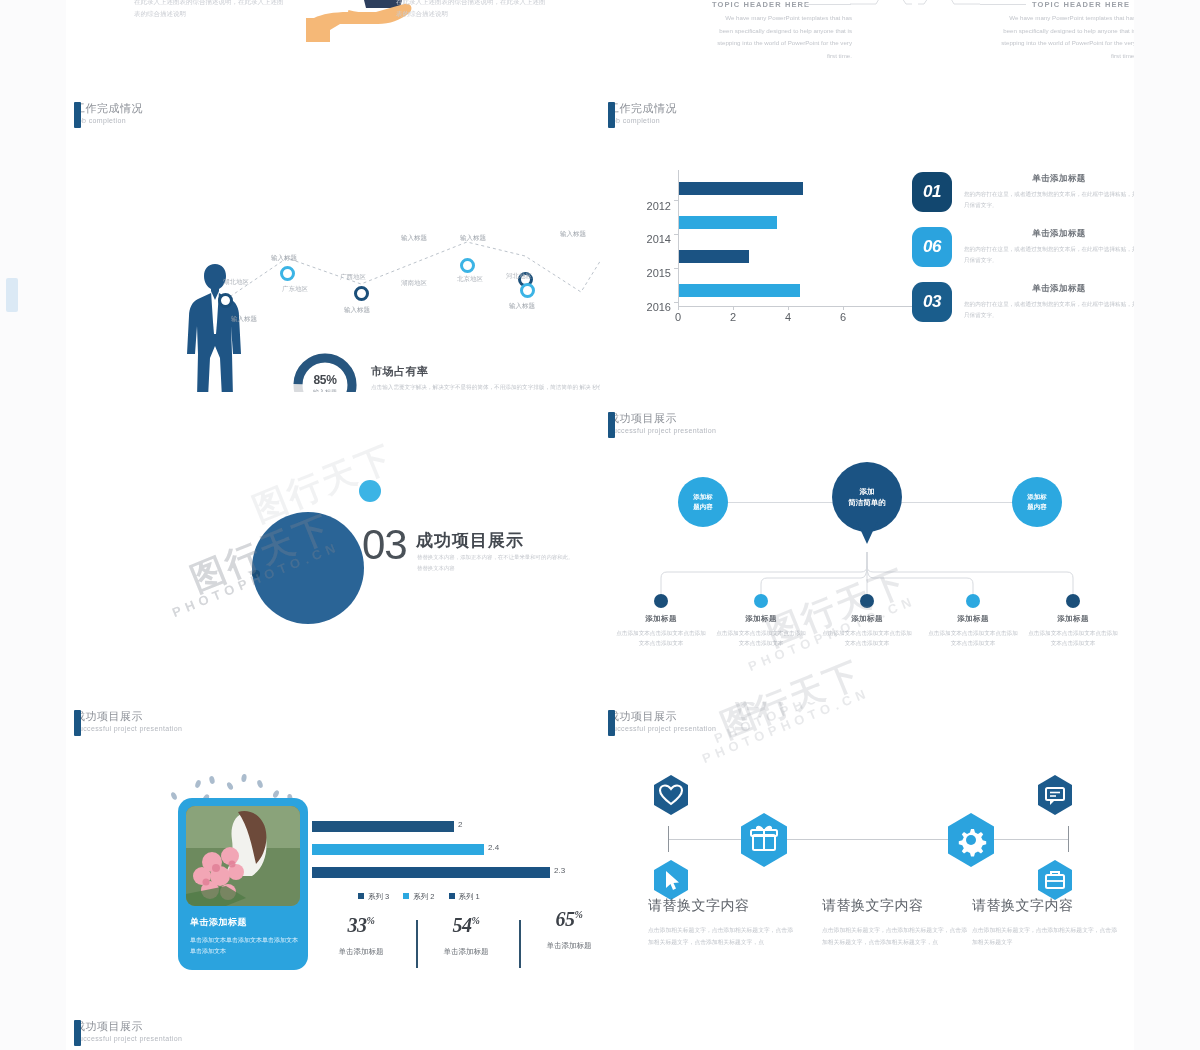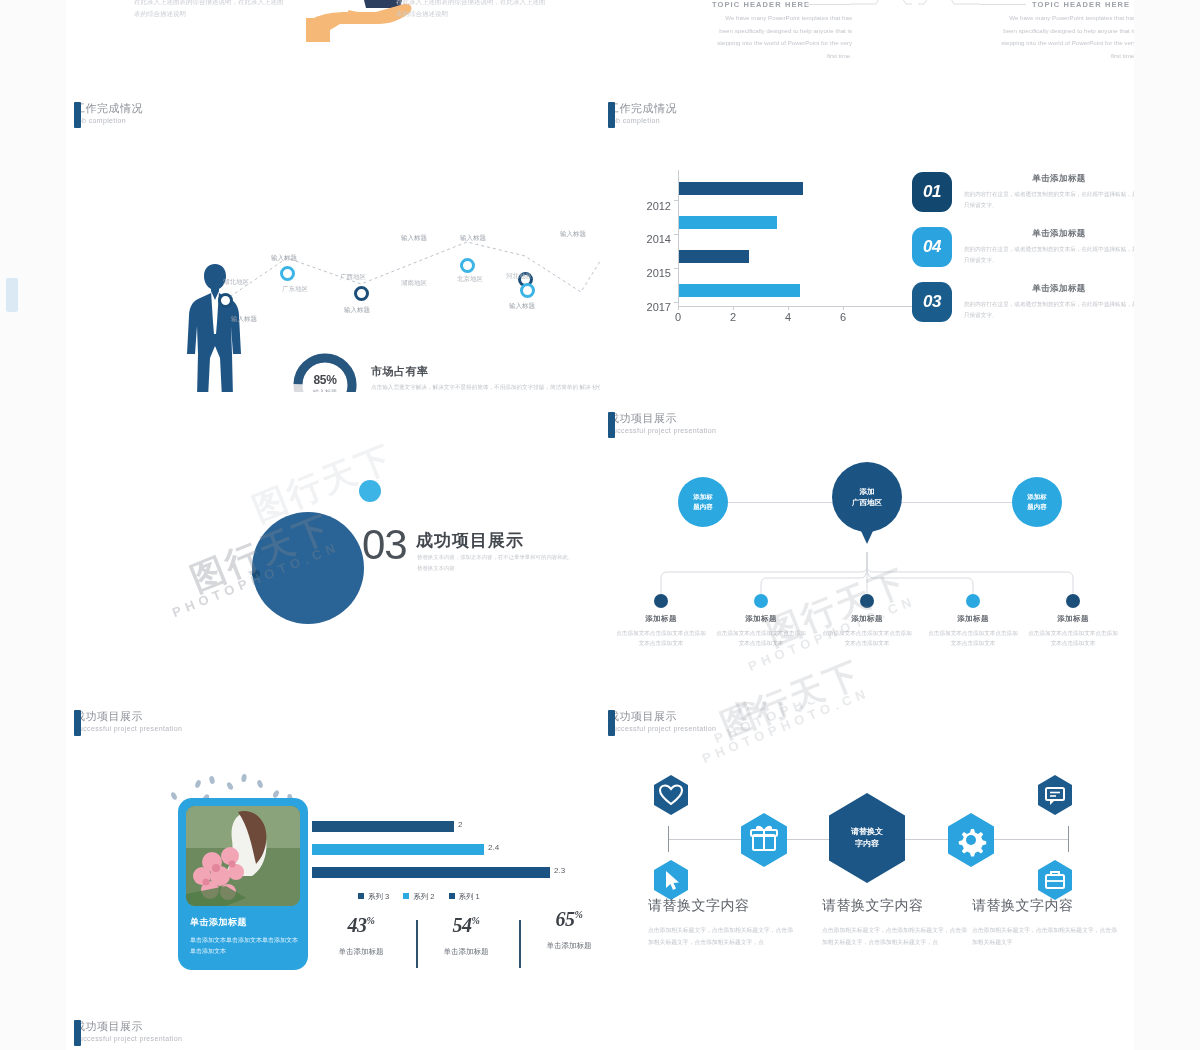--- a/index.html
+++ b/index.html
@@ -225,21 +225,21 @@
       <div class="axisY"></div>
       <div class="axisX"></div>
       <div class="ytick" style="top:30px;"></div>
       <div class="ytick" style="top:64px;"></div>
       <div class="ytick" style="top:98px;"></div>
       <div class="ytick" style="top:132px;"></div>
 
       <div class="ylab" style="top:10px;">2012</div>
       <div class="ylab" style="top:43px;">2014</div>
       <div class="ylab" style="top:77px;">2015</div>
-      <div class="ylab" style="top:111px;">2017</div>
+      <div class="ylab" style="top:111px;">2016</div>
 
       <div class="bar" style="left:1px;top:12px;width:124px;background:#1b5383;"></div>
       <div class="bar" style="left:1px;top:46px;width:98px;background:#2ca8e0;"></div>
       <div class="bar" style="left:1px;top:80px;width:70px;background:#1b5383;"></div>
       <div class="bar" style="left:1px;top:114px;width:121px;background:#2ca8e0;"></div>
 
       <div class="tick" style="left:0;"></div>
       <div class="tick" style="left:55px;"></div>
       <div class="tick" style="left:110px;"></div>
       <div class="tick" style="left:165px;"></div>
@@ -250,21 +250,21 @@
     </div>
 
     <div class="numitem" style="left:312px;top:90px;">
       <div class="numbadge" style="background:#12476f;">01</div>
       <div class="numtxt">
         <div class="h">单击添加标题</div>
         <div class="b">您的内容打在这里，或者通过复制您的文本后，在此框中选择粘贴，并选择只保留文字。</div>
       </div>
     </div>
     <div class="numitem" style="left:312px;top:145px;">
-      <div class="numbadge" style="background:#2ba3de;">04</div>
+      <div class="numbadge" style="background:#2ba3de;">06</div>
       <div class="numtxt">
         <div class="h">单击添加标题</div>
         <div class="b">您的内容打在这里，或者通过复制您的文本后，在此框中选择粘贴，并选择只保留文字。</div>
       </div>
     </div>
     <div class="numitem" style="left:312px;top:200px;">
       <div class="numbadge" style="background:#1a5d8c;">03</div>
       <div class="numtxt">
         <div class="h">单击添加标题</div>
         <div class="b">您的内容打在这里，或者通过复制您的文本后，在此框中选择粘贴，并选择只保留文字。</div>
@@ -301,21 +301,21 @@
     </div>
     <div class="sidecircle" style="left:412px;top:85px;">
       <span style="white-space:pre-line">添加标
 题内容</span>
     </div>
 
     <div class="balloon" style="left:232px;top:70px;width:70px;height:95px;">
       <div class="tail"></div>
       <div class="body">
         <div class="tx" style="white-space:pre-line">添加
-广西地区</div>
+简洁简单的</div>
       </div>
     </div>
 
     <svg style="position:absolute;left:55px;top:160px;width:424px;height:52px;" viewBox="0 0 424 52">
       <path d="M212 0 L212 14 Q212 20 206 20 L12 20 Q6 20 6 26 L6 48" fill="none" stroke="#d7dadf" stroke-width="1"></path>
       <path d="M212 0 L212 14 Q212 26 206 26 L112 26 Q106 26 106 32 L106 48" fill="none" stroke="#d7dadf" stroke-width="1"></path>
       <path d="M212 0 L212 48" fill="none" stroke="#d7dadf" stroke-width="1"></path>
       <path d="M212 0 L212 14 Q212 26 218 26 L312 26 Q318 26 318 32 L318 48" fill="none" stroke="#d7dadf" stroke-width="1"></path>
       <path d="M212 0 L212 14 Q212 20 218 20 L412 20 Q418 20 418 26 L418 48" fill="none" stroke="#d7dadf" stroke-width="1"></path>
     </svg>
@@ -409,21 +409,21 @@
     <div class="hbar" style="left:246px;top:165px;width:238px;background:#1b5383;"></div>
     <div class="hbarval" style="left:488px;top:164px;">2.3</div>
 
     <div class="legend" style="left:292px;top:190px;">
       <span><i style="background:#1e5480"></i><span>系列 3</span></span>
       <span><i style="background:#2ca8e0"></i><span>系列 2</span></span>
       <span><i style="background:#1b5383"></i><span>系列 1</span></span>
     </div>
 
     <div class="kpi" style="left:250px;top:212px;">
-      <div class="v"><span>43</span><sup>%</sup></div>
+      <div class="v"><span>33</span><sup>%</sup></div>
       <div class="l">单击添加标题</div>
     </div>
     <div class="kdiv" style="left:350px;top:218px;height:48px;"></div>
     <div class="kpi" style="left:355px;top:212px;">
       <div class="v"><span>54</span><sup>%</sup></div>
       <div class="l">单击添加标题</div>
     </div>
     <div class="kdiv" style="left:453px;top:218px;height:48px;"></div>
     <div class="kpi" style="left:458px;top:206px;">
       <div class="v"><span>65</span><sup>%</sup></div>
@@ -462,27 +462,20 @@
       <svg viewBox="0 0 48 54" style="width:48px;height:54px;">
         <polygon points="24,0 47,13.5 47,40.5 24,54 1,40.5 1,13.5" fill="#2ba3de"></polygon>
         <rect x="13" y="22" width="22" height="15" rx="1.5" fill="none" stroke="#fff" stroke-width="2"></rect>
         <rect x="11" y="17" width="26" height="6" rx="1.5" fill="none" stroke="#fff" stroke-width="2"></rect>
         <line x1="24" y1="17" x2="24" y2="37" stroke="#fff" stroke-width="2"></line>
         <path d="M24 17 C21 11 15 12 16 16 C17 18 21 17 24 17 Z" fill="#fff"></path>
         <path d="M24 17 C27 11 33 12 32 16 C31 18 27 17 24 17 Z" fill="#fff"></path>
       </svg>
     </div>
 
-    <div class="hex" style="left:228px;top:91px;width:78px;height:90px;">
-      <svg viewBox="0 0 78 90" style="position:absolute;width:78px;height:90px;">
-        <polygon points="39,0 77,22.5 77,67.5 39,90 1,67.5 1,22.5" fill="#1c5686"></polygon>
-      </svg>
-      <div class="hexctr-tx" style="position:relative;z-index:2;white-space:pre-line;">请替换文
-字内容</div>
-    </div>
 
     <div class="hex" style="left:347px;top:111px;width:48px;height:54px;">
       <svg viewBox="0 0 48 54" style="width:48px;height:54px;">
         <polygon points="24,0 47,13.5 47,40.5 24,54 1,40.5 1,13.5" fill="#2ba3de"></polygon>
         <path d="M24 16 l3 0 1 3.5 3 1.5 3-2 2.2 2.2 -2 3 1.5 3 3.5 1 0 3 -3.5 1 -1.5 3 2 3 -2.2 2.2 -3-2 -3 1.5 -1 3.5 -3 0 -1-3.5 -3-1.5 -3 2 -2.2-2.2 2-3 -1.5-3 -3.5-1 0-3 3.5-1 1.5-3 -2-3 2.2-2.2 3 2 3-1.5 Z" fill="#fff"></path>
         <circle cx="24" cy="27" r="5" fill="#2ba3de"></circle>
       </svg>
     </div>
 
     <div class="hex" style="left:437px;top:73px;width:36px;height:40px;">

